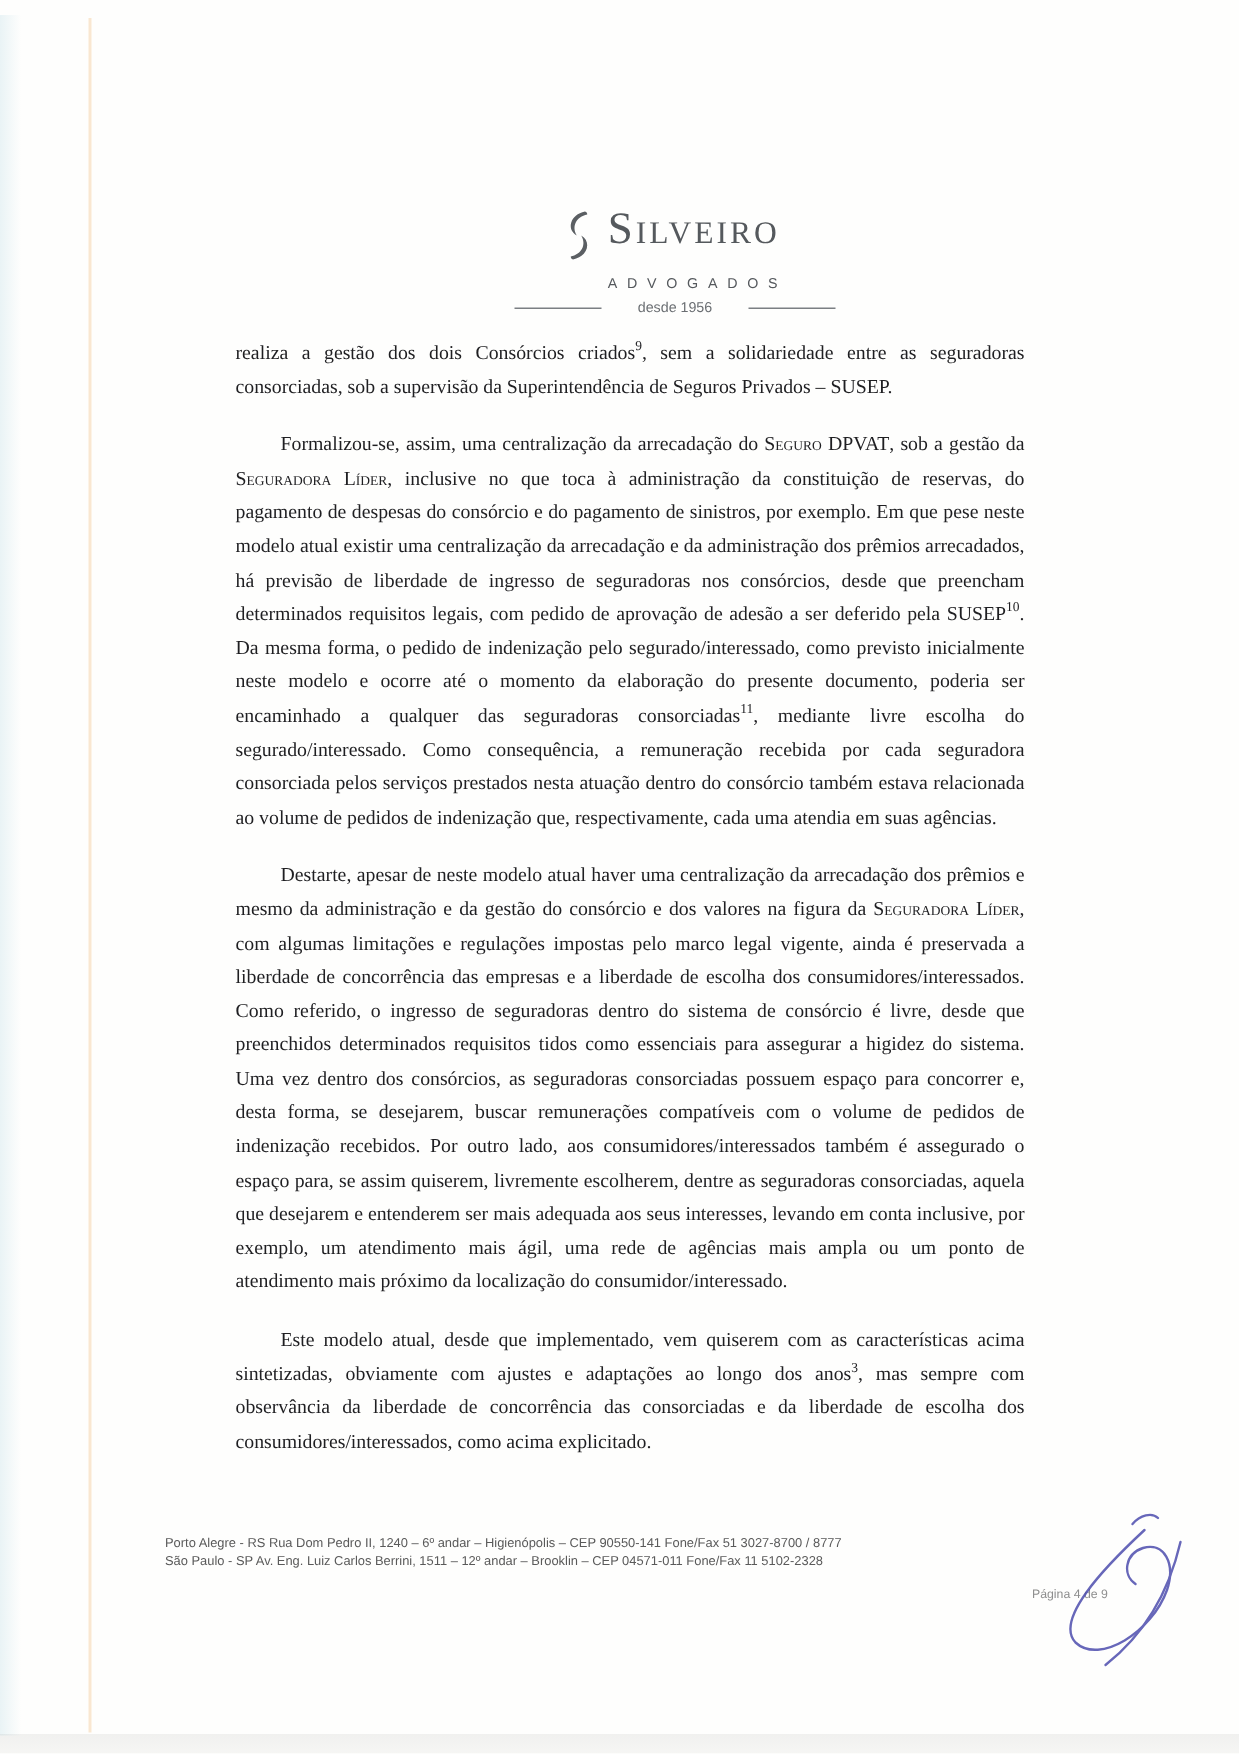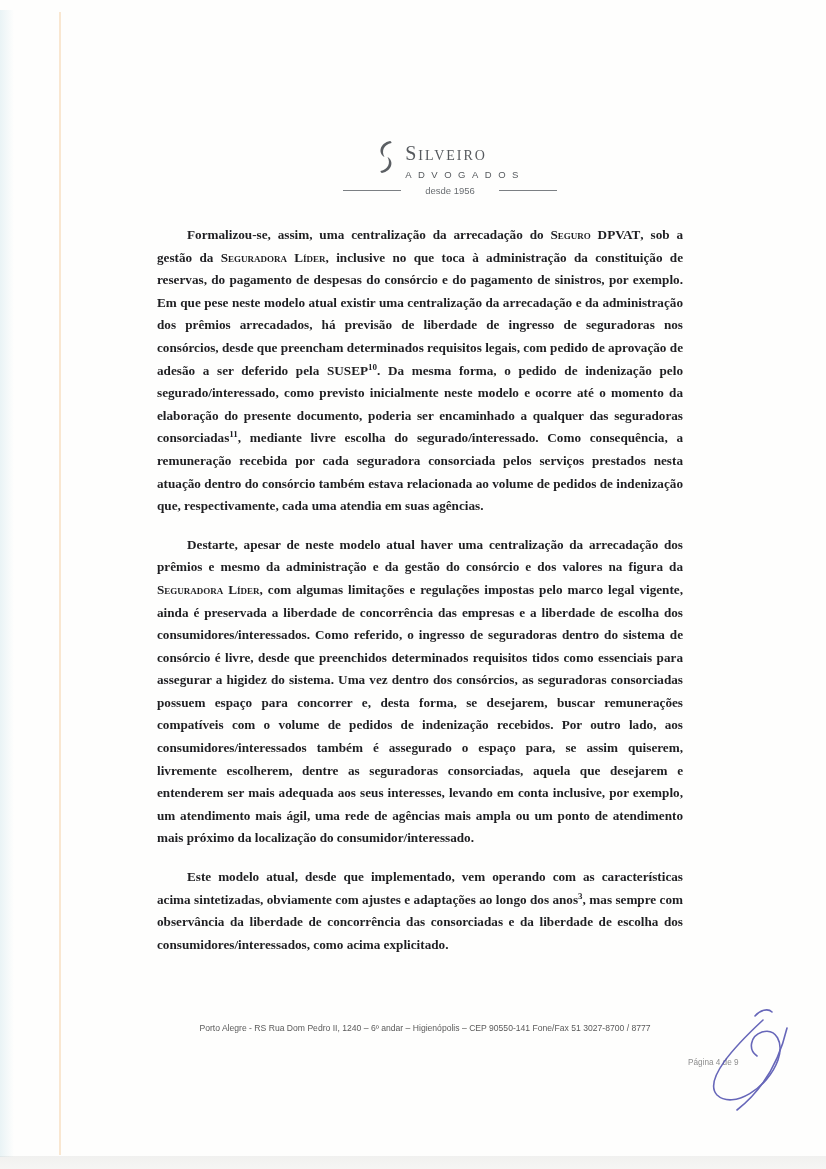--- a/index.html
+++ b/index.html
@@ -34,30 +34,30 @@
   .logo {
     position: absolute; left: 300px; top: 138px; width: 300px;
     display: flex; flex-direction: column; align-items: center;
     color: #565a5e;
   }
   .logo-row { display: flex; align-items: flex-start; gap: 8px; }
   .logo-icon { margin-top: 2px; }
   .logo-name {
     font-family: "Liberation Serif", serif;
     font-variant: small-caps;
-    font-size: 20px;
+    font-size: 30px;
     line-height: 30px;
     letter-spacing: 2px;
     color: #55595d;
   }
   .logo-sub {
     font-family: "Liberation Sans", sans-serif;
     font-size: 9.5px;
     letter-spacing: 6.5px;
-    margin-top: 1px;
+    margin-top: 16px;
     color: #55595d;
   }
   .logo-since {
     display: flex; align-items: center; gap: 24px;
     margin-top: 5px;
     font-family: "Liberation Sans", sans-serif;
     font-size: 9.5px;
     color: #6a6e72;
   }
   .logo-since .rule {
@@ -67,27 +67,26 @@
   
   .doc-body {
     position: absolute; left: 157px; top: 224px; width: 526px;
     font-size: 13.2px;
     line-height: 22.6px;
     color: #1f1f22;
     text-align: justify;
   }
   .doc-body p { margin: 0; }
   .doc-body p + p { margin-top: 16px; }
-  .doc-body p.indent { text-indent: 30px; font-weight: bold; }
+  .doc-body p.indent { text-indent: 30px; }
   .doc-body sup { font-size: 9px; line-height: 0; vertical-align: super; }
   .doc-body .sc { font-variant: small-caps; }
   
   .footer {
     position: absolute; left: 110px; top: 1023px; width: 630px;
-    text-align: center;
     font-family: "Liberation Sans", sans-serif;
     font-size: 8.6px;
     line-height: 11.5px;
     color: #5a5a5a;
   }
   .footer .site { color: #5a5a5a; }
   .page-label {
     position: absolute; left: 676px; top: 1058px;
     font-family: "Liberation Sans", sans-serif;
     font-size: 8.2px;
@@ -119,27 +118,29 @@
       </div>
     </div>
     <div class="logo-since">
       <span class="rule"></span>
       <span>desde 1956</span>
       <span class="rule"></span>
     </div>
   </div>
 
   <div class="doc-body">
+      <p class=""><span>realiza a gestão dos dois Consórcios criados</span><sup>9</sup><span>, sem a solidariedade entre as seguradoras consorciadas, sob a supervisão da Superintendência de Seguros Privados – SUSEP.</span></p>
       <p class="indent"><span>Formalizou-se, assim, uma centralização da arrecadação do </span><span class="sc">Seguro DPVAT</span><span>, sob a gestão da </span><span class="sc">Seguradora Líder</span><span>, inclusive no que toca à administração da constituição de reservas, do pagamento de despesas do consórcio e do pagamento de sinistros, por exemplo. Em que pese neste modelo atual existir uma centralização da arrecadação e da administração dos prêmios arrecadados, há previsão de liberdade de ingresso de seguradoras nos consórcios, desde que preencham determinados requisitos legais, com pedido de aprovação de adesão a ser deferido pela SUSEP</span><sup>10</sup><span>. Da mesma forma, o pedido de indenização pelo segurado/interessado, como previsto inicialmente neste modelo e ocorre até o momento da elaboração do presente documento, poderia ser encaminhado a qualquer das seguradoras consorciadas</span><sup>11</sup><span>, mediante livre escolha do segurado/interessado. Como consequência, a remuneração recebida por cada seguradora consorciada pelos serviços prestados nesta atuação dentro do consórcio também estava relacionada ao volume de pedidos de indenização que, respectivamente, cada uma atendia em suas agências.</span></p>
       <p class="indent"><span>Destarte, apesar de neste modelo atual haver uma centralização da arrecadação dos prêmios e mesmo da administração e da gestão do consórcio e dos valores na figura da </span><span class="sc">Seguradora Líder</span><span>, com algumas limitações e regulações impostas pelo marco legal vigente, ainda é preservada a liberdade de concorrência das empresas e a liberdade de escolha dos consumidores/interessados. Como referido, o ingresso de seguradoras dentro do sistema de consórcio é livre, desde que preenchidos determinados requisitos tidos como essenciais para assegurar a higidez do sistema. Uma vez dentro dos consórcios, as seguradoras consorciadas possuem espaço para concorrer e, desta forma, se desejarem, buscar remunerações compatíveis com o volume de pedidos de indenização recebidos. Por outro lado, aos consumidores/interessados também é assegurado o espaço para, se assim quiserem, livremente escolherem, dentre as seguradoras consorciadas, aquela que desejarem e entenderem ser mais adequada aos seus interesses, levando em conta inclusive, por exemplo, um atendimento mais ágil, uma rede de agências mais ampla ou um ponto de atendimento mais próximo da localização do consumidor/interessado.</span></p>
-      <p class="indent"><span>Este modelo atual, desde que implementado, vem operando com as características acima sintetizadas, obviamente com ajustes e adaptações ao longo dos anos</span><sup>3</sup><span>, mas sempre com observância da liberdade de concorrência das consorciadas e da liberdade de escolha dos consumidores/interessados, como acima explicitado.</span></p>
+      <p class="indent"><span>Este modelo atual, desde que implementado, vem quiserem com as características acima sintetizadas, obviamente com ajustes e adaptações ao longo dos anos</span><sup>3</sup><span>, mas sempre com observância da liberdade de concorrência das consorciadas e da liberdade de escolha dos consumidores/interessados, como acima explicitado.</span></p>
     </div>
 
   <div class="footer">
     <div>Porto Alegre  -  RS   Rua Dom Pedro II, 1240 – 6º andar – Higienópolis –  CEP 90550-141   Fone/Fax 51 3027-8700 / 8777</div>
+    <div>São Paulo  -  SP   Av. Eng. Luiz Carlos Berrini, 1511 – 12º andar – Brooklin – CEP 04571-011   Fone/Fax 11 5102-2328</div>
   </div>
 
   <div class="page-label">Página 4 de 9</div>
 
   <svg class="signature" width="130" height="120" viewBox="0 0 130 120" aria-hidden="true">
     <g fill="none" stroke="#4d4dae" stroke-width="1.6" stroke-linecap="round" opacity="0.85">
       <path d="M 73 17 C 45 43, 13 77, 27 92 C 43 107, 78 85, 88 57 C 94 39, 86 25, 72 29 C 60 33, 58 47, 67 53"></path>
       <path d="M 97 25 C 90 55, 75 85, 47 107"></path>
       <path d="M 65 13 C 70 7, 78 5, 82 9"></path>
     </g>

